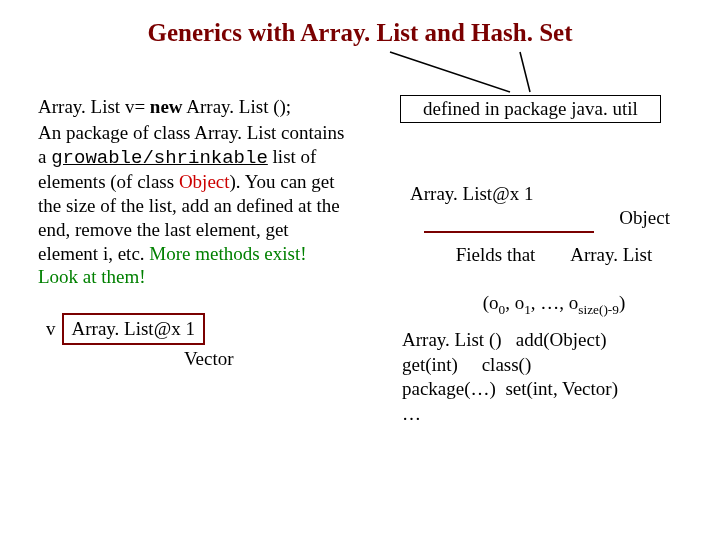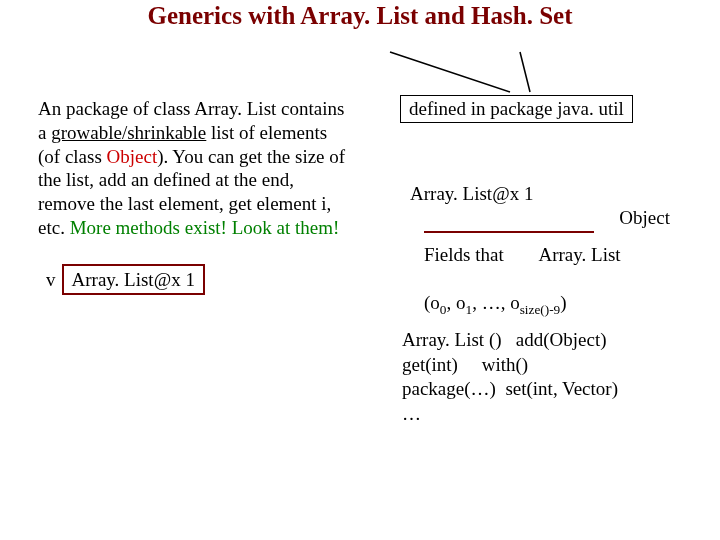--- a/index.html
+++ b/index.html
@@ -10,33 +10,33 @@
     font-family: "Times New Roman", serif;
     font-size: 19px;
     color: #000;
     background: #fff;
     position: relative;
   }
   .title {
     text-align: center;
     font-weight: bold;
     font-size: 25px;
-    padding-top: 2px;
+    padding-top: 19px;
     color: #7a0000;
   }
   .left-col {
     position: absolute;
     left: 38px;
     top: 95px;
     width: 310px;
     line-height: 1.25;
   }
   .code-line .kw { font-weight: bold; }
   .para { margin-top: 2px; }
-  .underline { text-decoration: underline; }
+  .underline { text-decoration: underline; font-family: Liberation Mono, monospace; }
   .red { color: #cc0000; }
   .green { color: #008000; }
   .vbox-row {
     margin-top: 24px;
     display: flex;
     align-items: center;
   }
   .vbox-label { margin-left: 8px; margin-right: 6px; }
   .vbox-cell {
     border: 2px solid #7a0000;
@@ -47,21 +47,21 @@
     margin-top: 2px;
   }
   .right-col {
     position: absolute;
     left: 400px;
     top: 95px;
     width: 300px;
   }
   .defined-box {
     border: 1.5px solid #000;
-    padding: 2px 8px;
+    padding: 2px 22px;
     width: fit-content;
     margin-bottom: 60px;
   }
   .obj-header {
     margin-left: 10px;
     margin-bottom: 2px;
   }
   .obj-sub {
     text-align: right;
     margin-right: 30px;
@@ -70,20 +70,21 @@
   .hr-line {
     border-top: 2px solid #7a0000;
     width: 170px;
     margin-left: 24px;
     margin-bottom: 10px;
   }
   .fields-block {
     margin-left: 24px;
     width: 260px;
     line-height: 1.25;
+    text-align: center;
   }
   .fields-block .al-label {
     display: inline-block;
     margin-left: 30px;
   }
   .methods-block {
     margin-left: 2px;
     margin-top: 10px;
     width: 290px;
     line-height: 1.3;
@@ -100,42 +101,46 @@
 <body>
 
 <div class="title">Generics with Array. List and Hash. Set</div>
 
 <svg class="arrow-svg" width="260" height="60">
   <line x1="10" y1="10" x2="130" y2="50" stroke="#000" stroke-width="1.5"></line>
   <line x1="140" y1="10" x2="150" y2="50" stroke="#000" stroke-width="1.5"></line>
 </svg>
 
 <div class="left-col">
+  <div class="code-line">
+    <span>Array. List v= </span><span class="kw">new</span><span> Array. List ();</span>
+  </div>
   <div class="para">
     <span>An package of class Array. List contains a </span><span class="underline">growable/shrinkable</span><span> list of elements (of class </span><span class="red">Object</span><span>). You can get the size of the list, add an defined at the end, remove the last element, get element i, etc. </span><span class="green">More methods exist! Look at them!</span>
   </div>
   <div class="vbox-row">
     <span class="vbox-label">v</span>
     <span class="vbox-cell">Array. List@x 1</span>
   </div>
+  <div class="vector-label">Vector</div>
 </div>
 
 <div class="right-col">
   <div class="defined-box">defined in package java. util</div>
 
   <div class="obj-header">Array. List@x 1</div>
   <div class="obj-sub">Object</div>
   <div class="hr-line"></div>
 
   <div class="fields-block">
     <span>Fields that</span>
     <span class="al-label">Array. List</span><br>
     <br>
     <span>(o</span><sub>0</sub><span>, o</span><sub>1</sub><span>, …, o</span><sub>size()-9</sub><span>)</span>
   </div>
 
   <div class="methods-block">
     <span>Array. List ()</span>&nbsp;&nbsp;&nbsp;<span>add(Object)</span><br>
-    <span>get(int)</span>&nbsp;&nbsp;&nbsp;&nbsp;&nbsp;<span>with()</span><br>
+    <span>get(int)</span>&nbsp;&nbsp;&nbsp;&nbsp;&nbsp;<span>class()</span><br>
     <span>package(…)</span>&nbsp;&nbsp;<span>set(int, Vector)</span><br>
     <span>…</span>
   </div>
 </div>
 
 </body></html>

